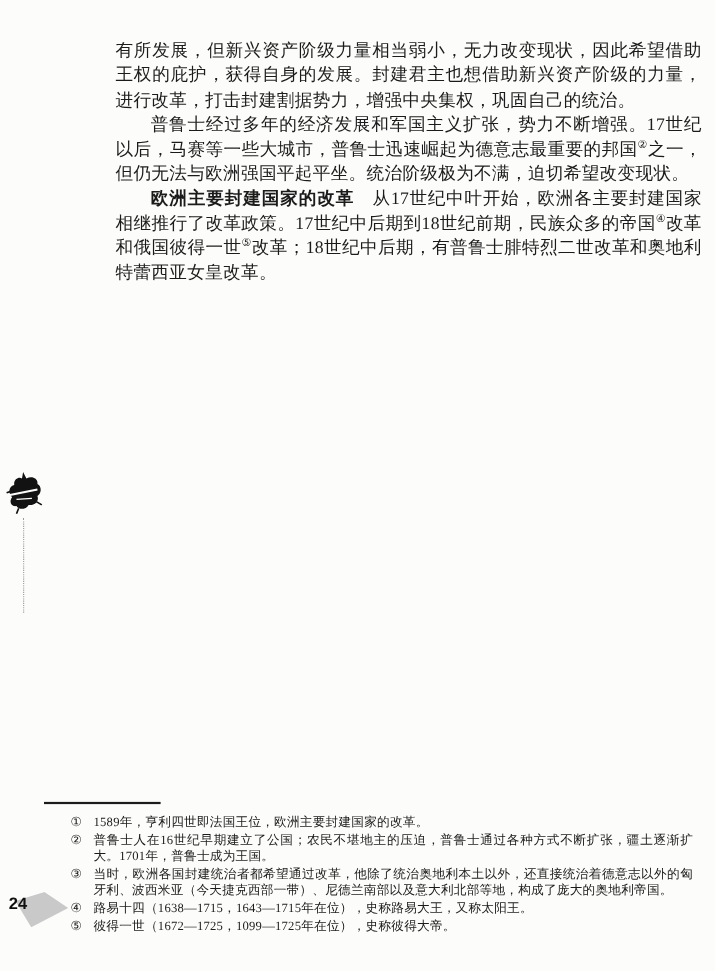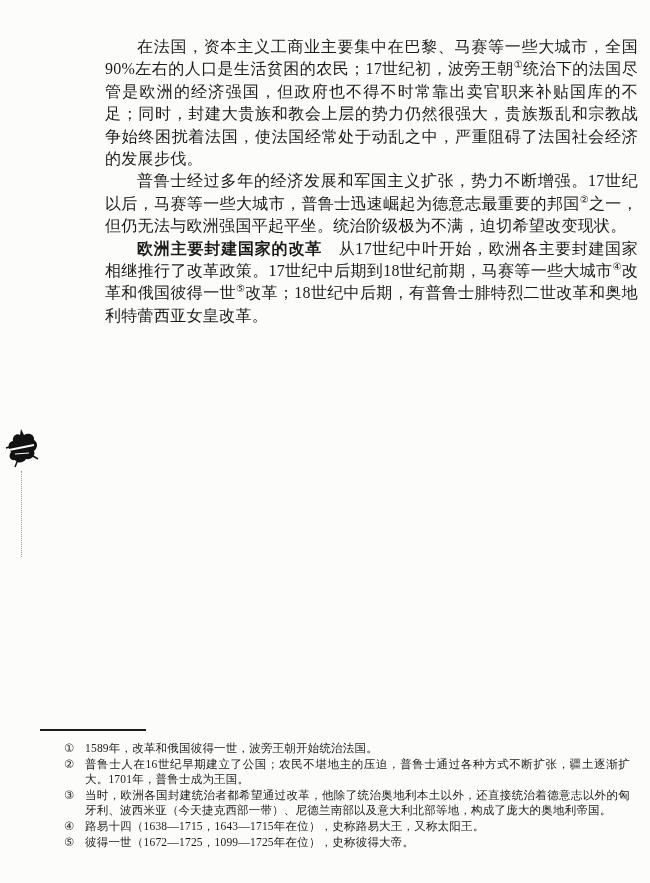--- a/index.html
+++ b/index.html
@@ -106,44 +106,48 @@
       <path d="M1,22 L7,20" stroke="#121212" stroke-width="1.5"></path>
       <path d="M28,30 L33,33" stroke="#121212" stroke-width="1.5"></path>
       <path d="M12,36 L10,41" stroke="#121212" stroke-width="1.5"></path>
       <path d="M4,24 L29,19" stroke="#fcfcfa" stroke-width="2"></path>
       <path d="M10,28 L24,27" stroke="#fcfcfa" stroke-width="1.2"></path>
     </svg>
   </div>
   <div class="dotted-line"></div>
 
   <div class="body-text">
-      <p class="para indent"><span>在法国，资本主义工商业主要集中在巴黎、马赛等一些大城市，全国90%左右的人口是生活贫困的农民；17世纪初，波旁王朝</span><sup class="fn-ref">①</sup><span>统治下的法国尽管是欧洲的经济强国，但政府也不得不时常靠出卖官职来补贴国库的不足；同时，封建大贵族和教会上层的势力仍然很强大，贵族叛乱和宗教战争始终困扰着法国，使法国经常处于动乱之中，严重阻碍了法国社会经济的发展步伐。</span></p>
+      <p class="para"><span>有所发展，但新兴资产阶级力量相当弱小，无力改变现状，因此希望借助王权的庇护，获得自身的发展。封建君主也想借助新兴资产阶级的力量，进行改革，打击封建割据势力，增强中央集权，巩固自己的统治。</span></p>
       <p class="para indent"><span>普鲁士经过多年的经济发展和军国主义扩张，势力不断增强。17世纪以后，马赛等一些大城市，普鲁士迅速崛起为德意志最重要的邦国</span><sup class="fn-ref">②</sup><span>之一，但仍无法与欧洲强国平起平坐。统治阶级极为不满，迫切希望改变现状。</span></p>
-      <p class="para indent"><b>欧洲主要封建国家的改革</b><span>　从17世纪中叶开始，欧洲各主要封建国家相继推行了改革政策。17世纪中后期到18世纪前期，马赛等一些大城市</span><sup class="fn-ref">④</sup><span>改革和俄国彼得一世</span><sup class="fn-ref">⑤</sup><span>改革；18世纪中后期，有普鲁士腓特烈二世改革和奥地利特蕾西亚女皇改革。</span></p>
+      <p class="para indent"><b>欧洲主要封建国家的改革</b><span>　从17世纪中叶开始，欧洲各主要封建国家相继推行了改革政策。17世纪中后期到18世纪前期，民族众多的帝国</span><sup class="fn-ref">④</sup><span>改革和俄国彼得一世</span><sup class="fn-ref">⑤</sup><span>改革；18世纪中后期，有普鲁士腓特烈二世改革和奥地利特蕾西亚女皇改革。</span></p>
     </div>
 
   <div class="divider"></div>
 
   <div class="footnotes">
       <div class="footnote">
         <span class="fn-marker">①</span>
-        <span class="fn-text">1589年，改革和俄国彼得一世，波旁王朝开始统治法国。</span>
+        <span class="fn-text">1589年，亨利四世即法国王位，欧洲主要封建国家的改革。</span>
       </div>
       <div class="footnote">
         <span class="fn-marker">②</span>
         <span class="fn-text">普鲁士人在16世纪早期建立了公国；农民不堪地主的压迫，普鲁士通过各种方式不断扩张，疆土逐渐扩大。1701年，普鲁士成为王国。</span>
       </div>
       <div class="footnote">
         <span class="fn-marker">③</span>
         <span class="fn-text">当时，欧洲各国封建统治者都希望通过改革，他除了统治奥地利本土以外，还直接统治着德意志以外的匈牙利、波西米亚（今天捷克西部一带）、尼德兰南部以及意大利北部等地，构成了庞大的奥地利帝国。</span>
       </div>
       <div class="footnote">
         <span class="fn-marker">④</span>
         <span class="fn-text">路易十四（1638—1715，1643—1715年在位），史称路易大王，又称太阳王。</span>
       </div>
       <div class="footnote">
         <span class="fn-marker">⑤</span>
         <span class="fn-text">彼得一世（1672—1725，1099—1725年在位），史称彼得大帝。</span>
       </div>
     </div>
 
+  <div class="page-number-wrap">
+    <div class="page-number-triangle"></div>
+    <div class="page-number">24</div>
+  </div>
 
 </div>
 
 </body></html>

